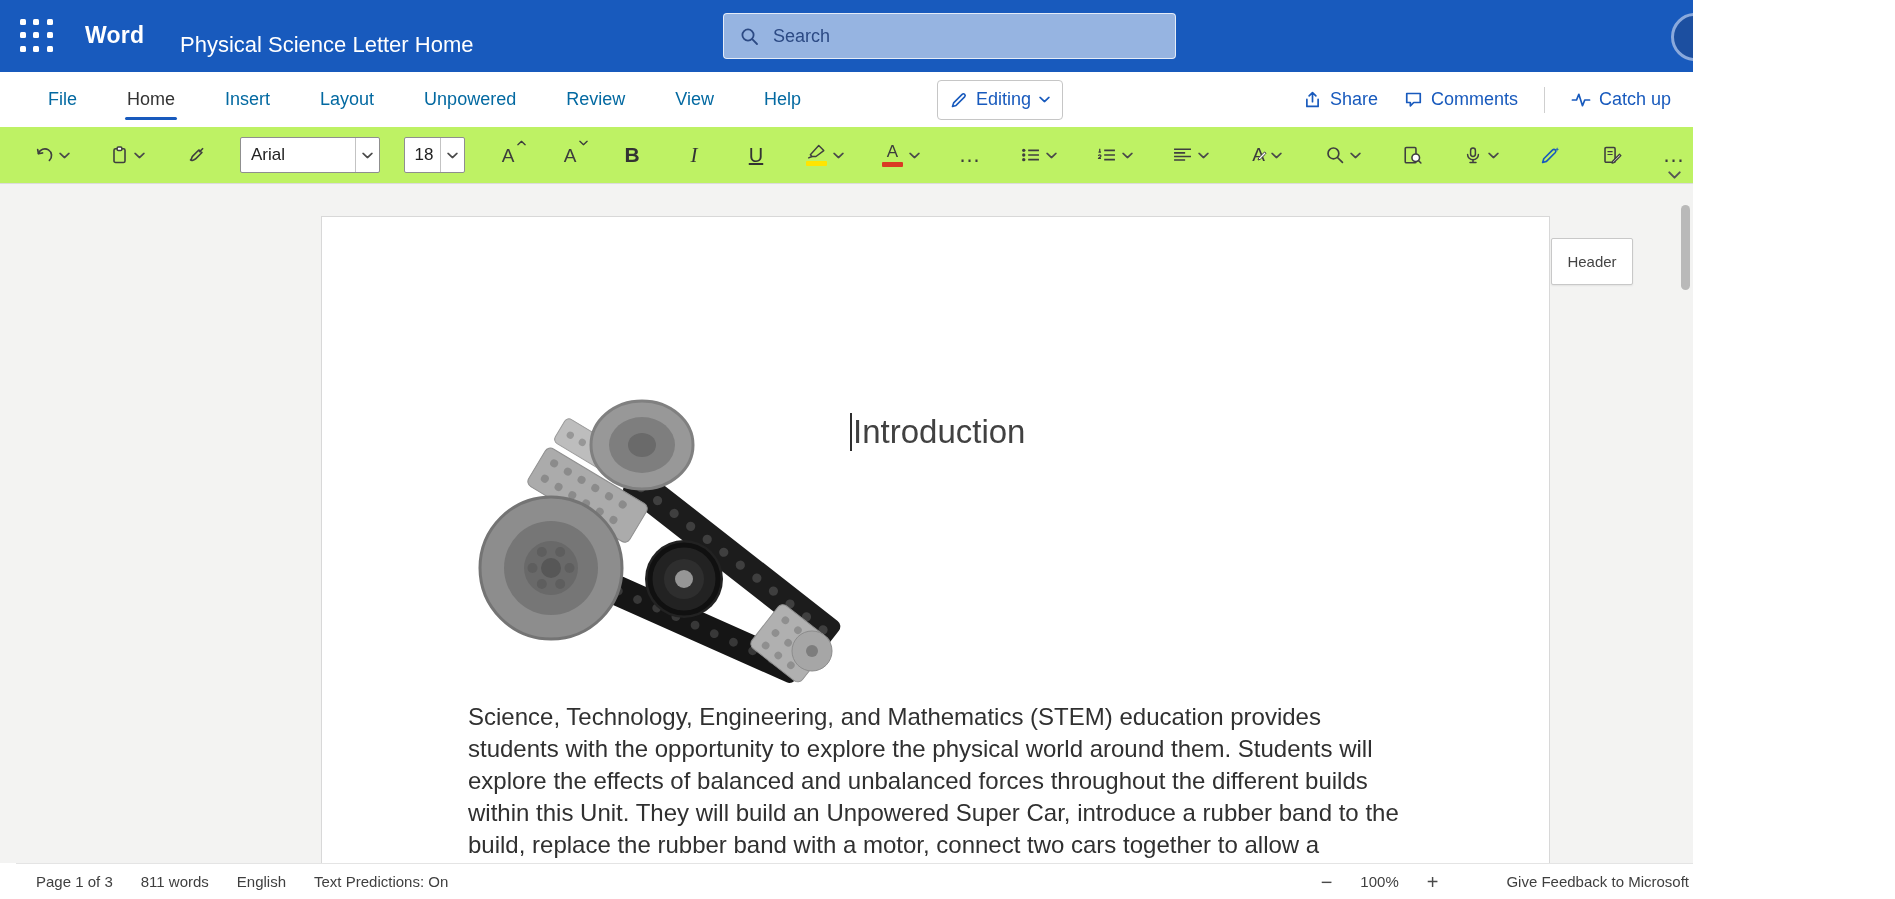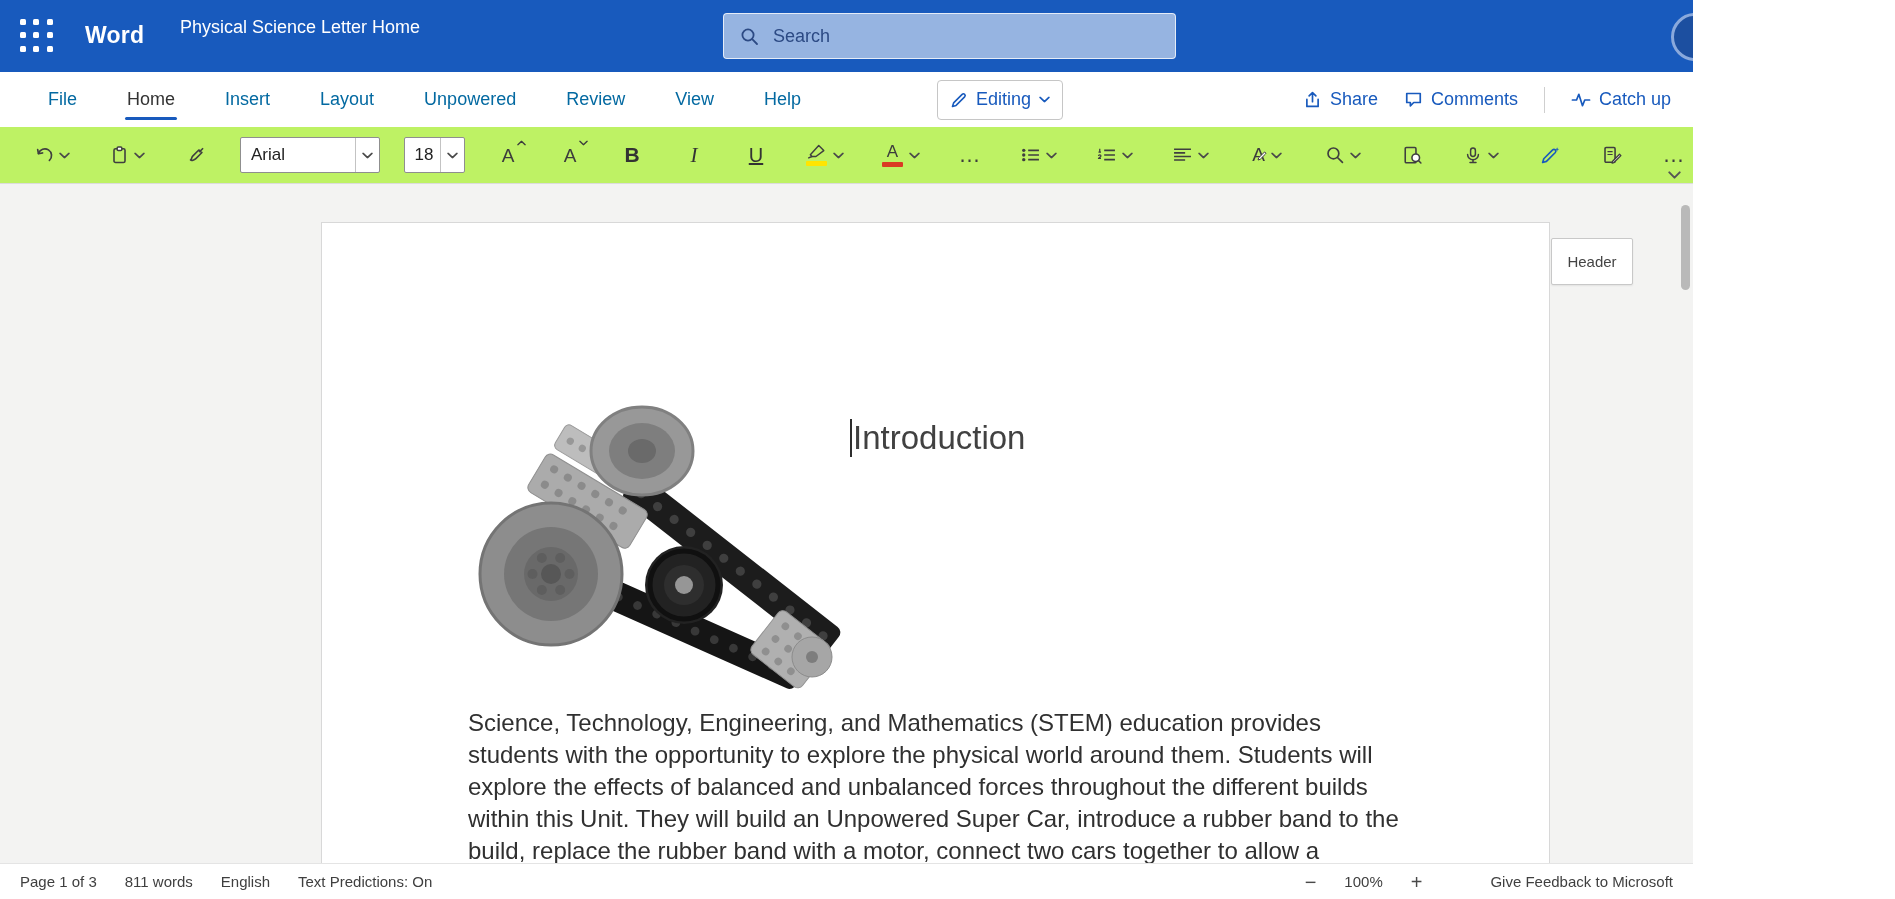--- a/index.html
+++ b/index.html
@@ -4,21 +4,21 @@
 <style>
   html,body{margin:0;padding:0;overflow:hidden;background:#fff;}
   *{box-sizing:border-box;font-family:"Liberation Sans",sans-serif;}
   .screen{position:relative;width:1693px;height:899px;background:#fff;overflow:hidden;}
 
   
   .topbar{position:absolute;left:0;top:0;width:100%;height:72px;background:#185abd;color:#fff;overflow:hidden;}
   .waffle{position:absolute;left:20px;top:19px;width:34px;height:34px;display:grid;grid-template-columns:repeat(3,1fr);gap:6px;cursor:pointer;}
   .waffle i{width:6px;height:6px;background:#fff;border-radius:1.5px;}
   .app-name{position:absolute;left:85px;top:22px;font-size:23px;font-weight:700;letter-spacing:.2px;}
-  .doc-title{position:absolute;left:180px;top:17px;font-size:18px;font-weight:400;}
+  .doc-title{position:absolute;left:180px;top:32px;font-size:22px;font-weight:400;}
   .searchbox{position:absolute;left:723px;top:13px;width:453px;height:46px;background:rgba(255,255,255,.55);
     border:1px solid rgba(255,255,255,.75);border-radius:4px;display:flex;align-items:center;padding-left:16px;}
   .searchbox svg{flex:0 0 auto;margin-right:12px;}
   .searchbox input{border:none;outline:none;background:transparent;font-size:18px;color:#fdba74;width:360px;}
   .searchbox input::placeholder{color:#2c4a84;opacity:1;}
   .avatar{position:absolute;right:-26px;top:13px;width:48px;height:48px;border-radius:50%;
     border:3px solid #8aa9dc;background:#13ay;background:#1c4fa0;}
 
   
   .menubar{position:absolute;left:0;top:72px;width:100%;height:55px;background:#fff;display:flex;align-items:center;padding-left:48px;}
@@ -48,35 +48,35 @@
   .g-underline{text-decoration:underline;font-size:20px;color:#333;}
   .g-more{font-size:22px;color:#3c3c3c;letter-spacing:1px;line-height:0.4;}
   .colstack{display:flex;flex-direction:column;align-items:center;gap:2px;}
   .colorbar{width:21px;height:4.5px;border-radius:1px;}
   .tinychev{position:absolute;top:5px;right:1px;width:9px;height:6px;color:#3c3c3c;}
   .collapse-chev{position:absolute;right:12px;bottom:4px;width:13px;height:8px;color:#555;cursor:pointer;}
   .styles-pen{position:absolute;right:-2px;bottom:4px;}
 
   
   .canvas{position:absolute;left:0;top:184px;width:100%;height:679px;background:#f3f3f2;overflow:hidden;}
-  .page{position:absolute;left:321px;top:38px;width:1229px;height:660px;background:#fff;border:1px solid #d8d8d8;border-bottom:none;}
+  .page{position:absolute;left:321px;top:32px;width:1229px;height:660px;background:#fff;border:1px solid #d8d8d8;border-bottom:none;}
   .header-btn{position:absolute;left:1551px;top:54px;width:82px;height:47px;background:#fff;border:1px solid #c8c8c8;border-radius:2px;
     display:flex;align-items:center;justify-content:center;font-size:15px;color:#444;cursor:pointer;box-shadow:0 1px 2px rgba(0,0,0,.07);}
   .scroll-track{position:absolute;right:0;top:0;width:16px;height:100%;}
   .scroll-thumb{position:absolute;right:3px;top:21px;width:9px;height:85px;background:#b9b9b9;border-radius:5px;cursor:pointer;}
 
   .doc-title-line{position:absolute;left:528px;top:196px;font-size:33px;color:#414141;display:flex;align-items:center;white-space:nowrap;}
   .caret{display:inline-block;width:2px;height:38px;background:#2d2d2d;margin-right:1px;}
   .para{position:absolute;left:146px;top:484px;}
   .pline{font-size:24px;line-height:32px;color:#303030;white-space:nowrap;cursor:text;}
 
   .robot{position:absolute;left:138px;top:182px;}
 
   
-  .statusbar{position:absolute;left:0;top:863px;width:100%;height:36px;background:#fff;border-top:1px solid #e4e4e4;
+  .statusbar{position:absolute;left:16px;top:863px;width:100%;height:36px;background:#fff;border-top:1px solid #e4e4e4;
     display:flex;align-items:center;padding:0 20px;font-size:15px;color:#3f3f3f;}
   .sb-left{display:flex;align-items:center;gap:28px;}
   .sb-item{cursor:pointer;white-space:nowrap;}
   .sb-right{margin-left:auto;display:flex;align-items:center;gap:28px;}
   .zoombtn{font-size:20px;color:#494949;cursor:pointer;line-height:1;}
   .zoomlabel{font-size:15px;color:#3f3f3f;}
   .feedback{margin-left:40px;cursor:pointer;white-space:nowrap;}
   svg{display:block;}
 </style>
 </head>

